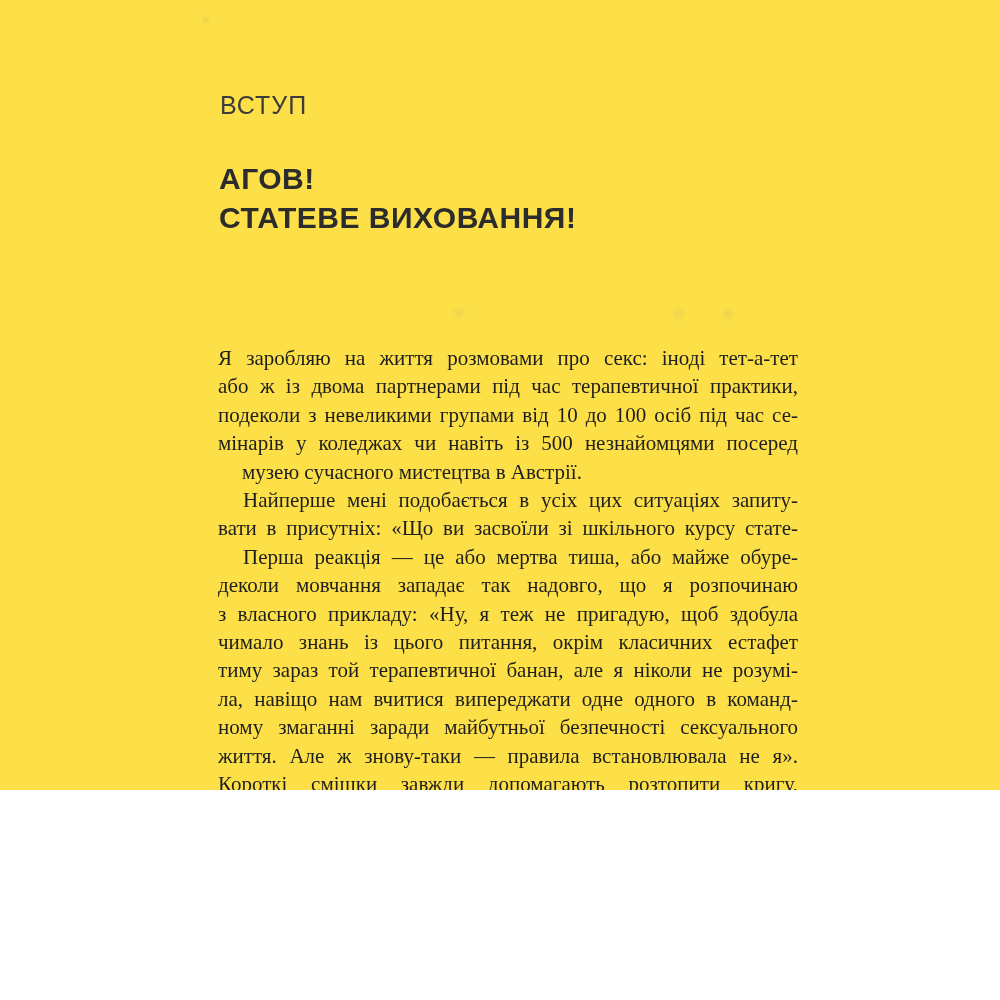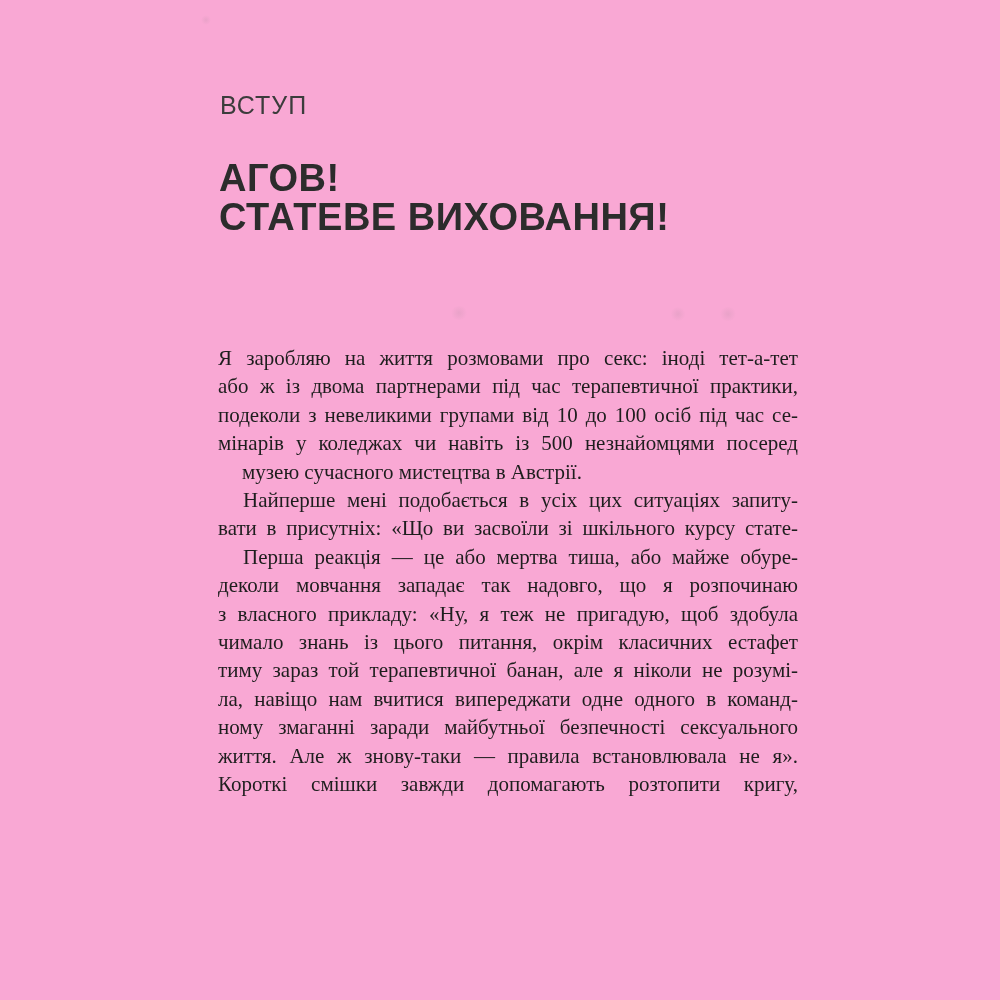--- a/index.html
+++ b/index.html
@@ -1,41 +1,41 @@
 <!DOCTYPE html>
 <html><head>
 <meta charset="utf-8">
 <style>
   * { margin: 0; padding: 0; box-sizing: border-box; }
   html, body { background: #ffffff; }
   .page {
     position: relative;
     width: 1000px;
-    height: 1000px;
-    background: #f9a8d4;
+    height: 790px;
+    background: #fde047;
     font-family: "Liberation Serif", serif;
     overflow: hidden;
   }
   .kicker {
     position: absolute;
     left: 220px;
     top: 90px;
     font-family: "Liberation Sans", sans-serif;
     font-size: 25px;
     line-height: 30px;
     letter-spacing: 1px;
     color: #3c3c3c;
   }
   .title {
     position: absolute;
     left: 219px;
     top: 159px;
     font-family: "Liberation Sans", sans-serif;
     font-weight: bold;
-    font-size: 38px;
+    font-size: 30px;
     line-height: 39px;
     letter-spacing: 0.5px;
     color: #2c2c2c;
   }
   .body-text {
     position: absolute;
     left: 218px;
     top: 344px;
     width: 580px;
     font-size: 21px;

